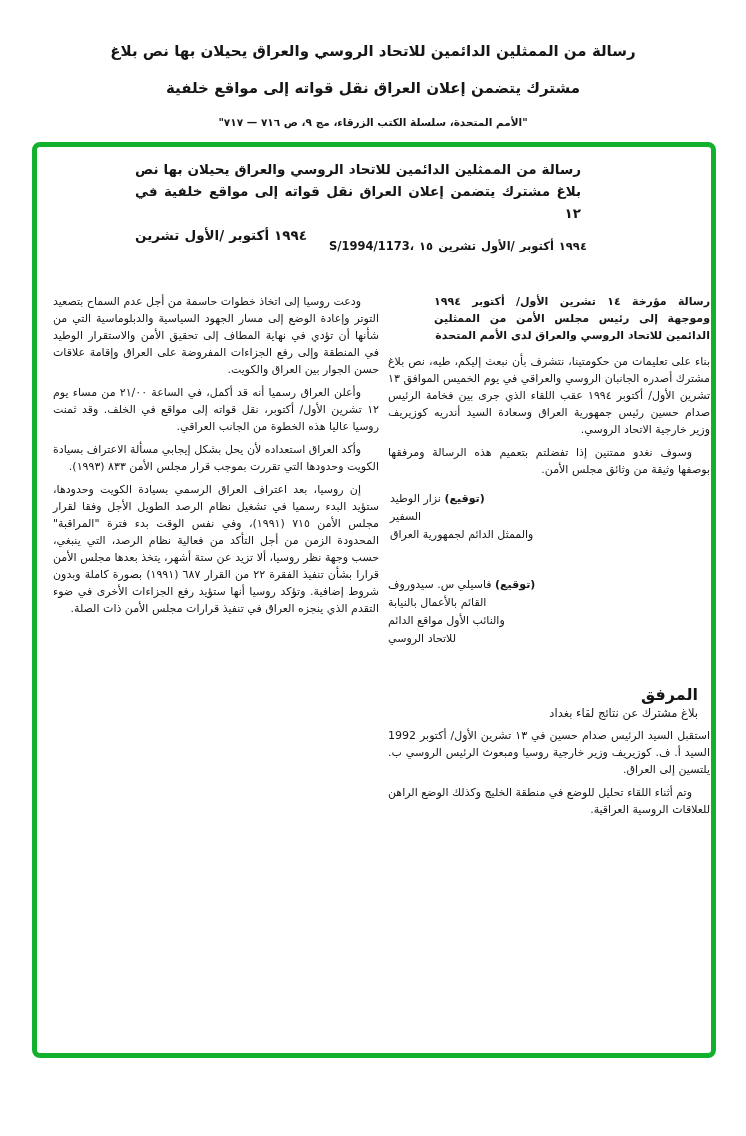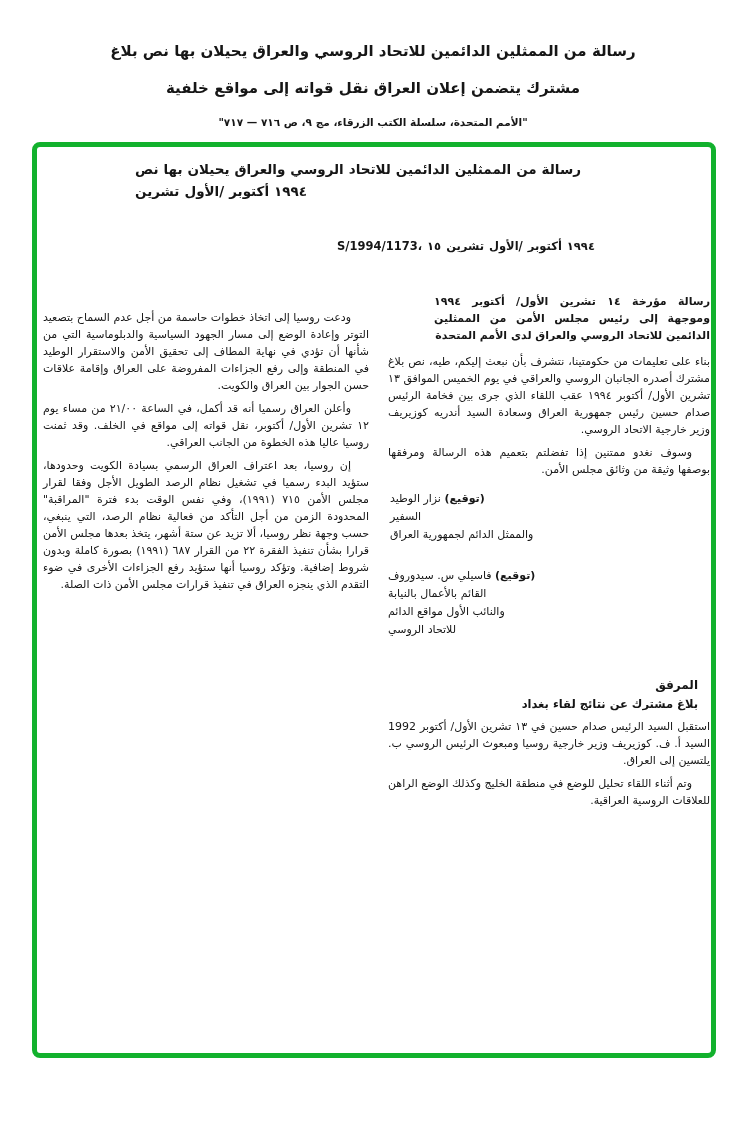--- a/index.html
+++ b/index.html
@@ -21,56 +21,57 @@
   .doc-title{
     position:absolute;top:11px;right:130px;width:446px;
     direction:rtl;font-weight:bold;font-size:13.5px;line-height:22px;
   }
   .doc-title-line{text-align:justify;text-align-last:justify;}
   .doc-title-date{display:flex;direction:ltr;justify-content:flex-start;gap:5px;}
   .doc-title-date span{unicode-bidi:isolate;direction:ltr;}
   
   .symbol-line{
     position:absolute;top:92px;left:292px;display:flex;direction:ltr;gap:5px;
-    font-size:11.5px;font-weight:bold;white-space:nowrap;margin-left:8px;
+    font-size:11.5px;font-weight:bold;white-space:nowrap;
   }
   .symbol-line span{unicode-bidi:isolate;direction:ltr;}
   
   .col{
     position:absolute;top:146px;direction:rtl;text-align:justify;
     font-size:11px;line-height:17px;
   }
   .col-right{right:1px;width:322px;}
-  .col-left{left:6px;width:326px;margin-top:16px;}
+  .col-left{left:16px;width:326px;}
   .col p{margin:0 0 6px 0;}
   .col p.sp{margin-bottom:9px;margin-left:46px;}
   .indent{text-indent:18px;}
   .bold{font-weight:bold;}
   
   .sig{direction:rtl;text-align:left;line-height:18px;margin:12px 0 0 0;}
-  .sig-russia{margin-top:23px;padding-left:0;}
+  .sig-russia{margin-top:32px;padding-left:0;}
   .sig-iraq{padding-left:2px;}
   .sig .sig-label{font-weight:bold;text-align:center;}
   
-  .annex-heading{font-weight:bold;text-align:right;padding-left:0;margin:38px 12px 2px 0;font-size:12px;}
-  .annex-title{font-weight:bold;text-align:right;margin:0 12px 5px 0;font-size:11.5px;}
+  .annex-heading{font-weight:bold;text-align:right;padding-left:0;margin:38px 12px 2px 0;font-size:16px;}
+  .annex-title{font-weight:normal;text-align:right;margin:0 12px 5px 0;font-size:11.5px;}
 </style>
 </head>
 <body>
 
 <div class="page-header">
   <div class="ph-line">رسالة من الممثلين الدائمين للاتحاد الروسي والعراق يحيلان بها نص بلاغ</div>
   <div class="ph-line">مشترك يتضمن إعلان العراق نقل قواته إلى مواقع خلفية</div>
   <div class="ph-source">"الأمم المتحدة، سلسلة الكتب الزرقاء، مج ٩، ص ٧١٦ — ٧١٧"</div>
 </div>
 
 <div class="doc-frame">
 
   <div class="doc-title">
     <div class="doc-title-line">رسالة من الممثلين الدائمين للاتحاد الروسي والعراق يحيلان بها نص</div>
+    <div class="doc-title-line">بلاغ مشترك يتضمن إعلان العراق نقل قواته إلى مواقع خلفية في ١٢</div>
     <div class="doc-title-date">
       <span>تشرين</span>
       <span>الأول/</span>
       <span>أكتوبر</span>
       <span>١٩٩٤</span>
     </div>
   </div>
 
   <div class="symbol-line">
     <span>S/1994/1173،</span>
@@ -107,16 +108,17 @@
 
     <div class="annex-heading">المرفق</div>
     <div class="annex-title">بلاغ مشترك عن نتائج لقاء بغداد</div>
     <p>استقبل السيد الرئيس صدام حسين في ١٣ تشرين الأول/ أكتوبر 1992 السيد أ. ف. كوزيريف وزير خارجية روسيا ومبعوث الرئيس الروسي ب. يلتسين إلى العراق.</p>
     <p class="indent">وتم أثناء اللقاء تحليل للوضع في منطقة الخليج وكذلك الوضع الراهن للعلاقات الروسية العراقية.</p>
   </div>
 
   <div class="col col-left">
     <p class="indent">ودعت روسيا إلى اتخاذ خطوات حاسمة من أجل عدم السماح بتصعيد التوتر وإعادة الوضع إلى مسار الجهود السياسية والدبلوماسية التي من شأنها أن تؤدي في نهاية المطاف إلى تحقيق الأمن والاستقرار الوطيد في المنطقة وإلى رفع الجزاءات المفروضة على العراق وإقامة علاقات حسن الجوار بين العراق والكويت.</p>
     <p class="indent">وأعلن العراق رسميا أنه قد أكمل، في الساعة ٢١/٠٠ من مساء يوم ١٢ تشرين الأول/ أكتوبر، نقل قواته إلى مواقع في الخلف. وقد ثمنت روسيا عاليا هذه الخطوة من الجانب العراقي.</p>
+    <p class="indent">وأكد العراق استعداده لأن يحل بشكل إيجابي مسألة الاعتراف بسيادة الكويت وحدودها التي تقررت بموجب قرار مجلس الأمن ٨٣٣ (١٩٩٣).</p>
     <p class="indent">إن روسيا، بعد اعتراف العراق الرسمي بسيادة الكويت وحدودها، ستؤيد البدء رسميا في تشغيل نظام الرصد الطويل الأجل وفقا لقرار مجلس الأمن ٧١٥ (١٩٩١)، وفي نفس الوقت بدء فترة "المراقبة" المحدودة الزمن من أجل التأكد من فعالية نظام الرصد، التي ينبغي، حسب وجهة نظر روسيا، ألا تزيد عن ستة أشهر، يتخذ بعدها مجلس الأمن قرارا بشأن تنفيذ الفقرة ٢٢ من القرار ٦٨٧ (١٩٩١) بصورة كاملة وبدون شروط إضافية. وتؤكد روسيا أنها ستؤيد رفع الجزاءات الأخرى في ضوء التقدم الذي ينجزه العراق في تنفيذ قرارات مجلس الأمن ذات الصلة.</p>
   </div>
 
 </div>
 
 </body></html>

